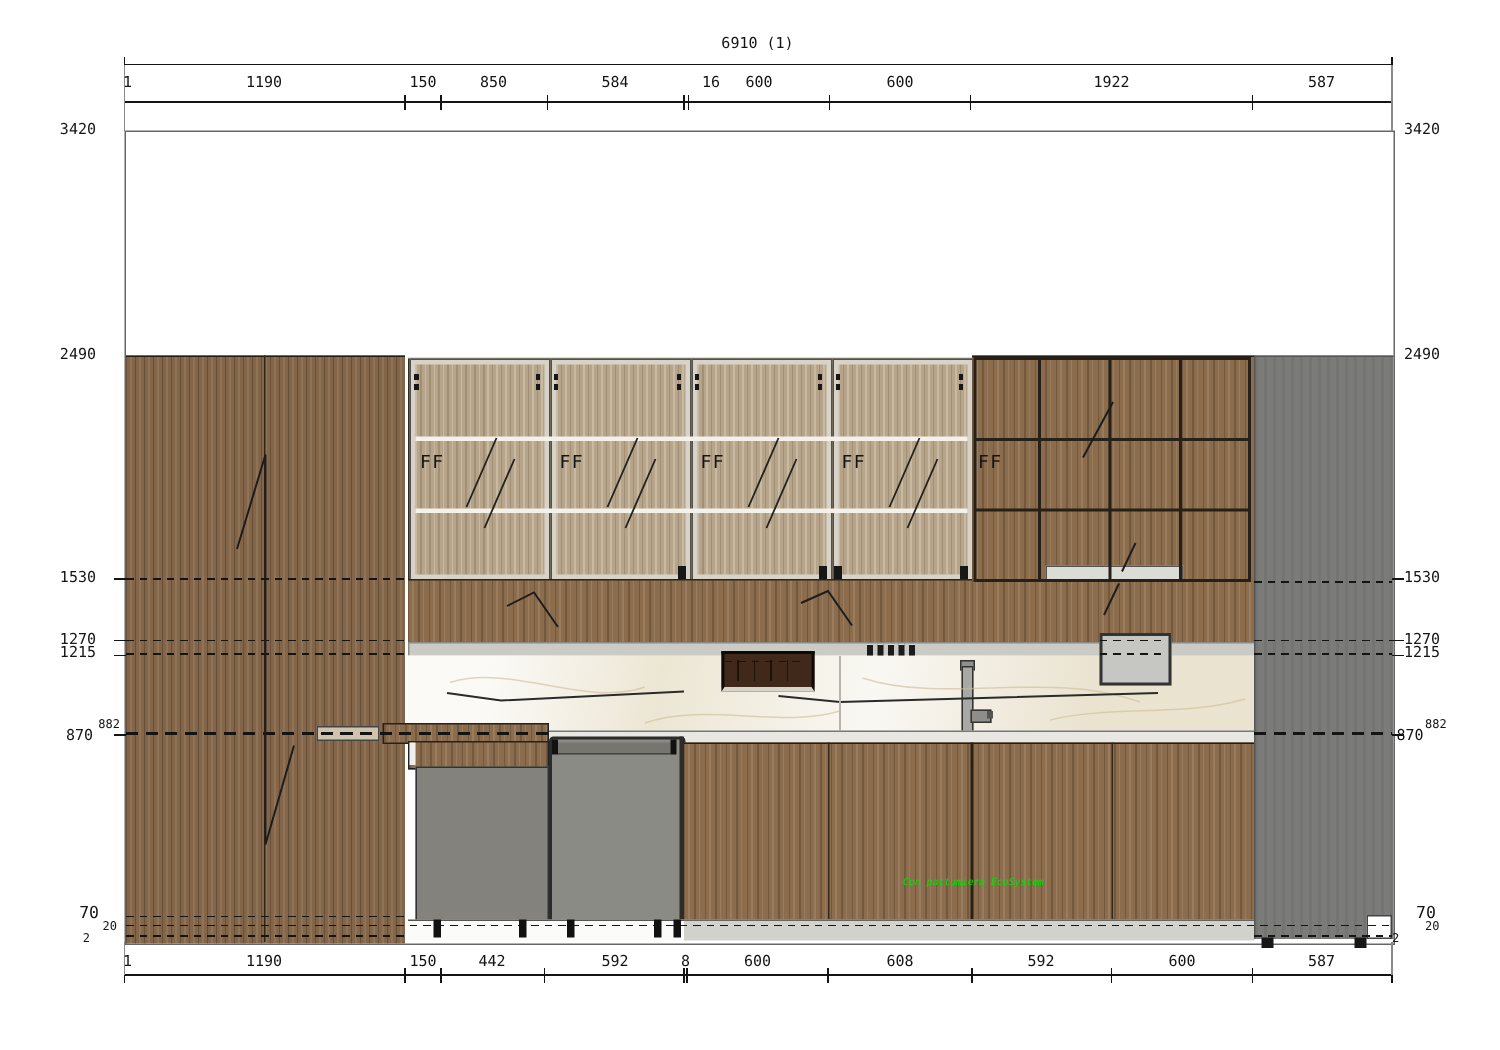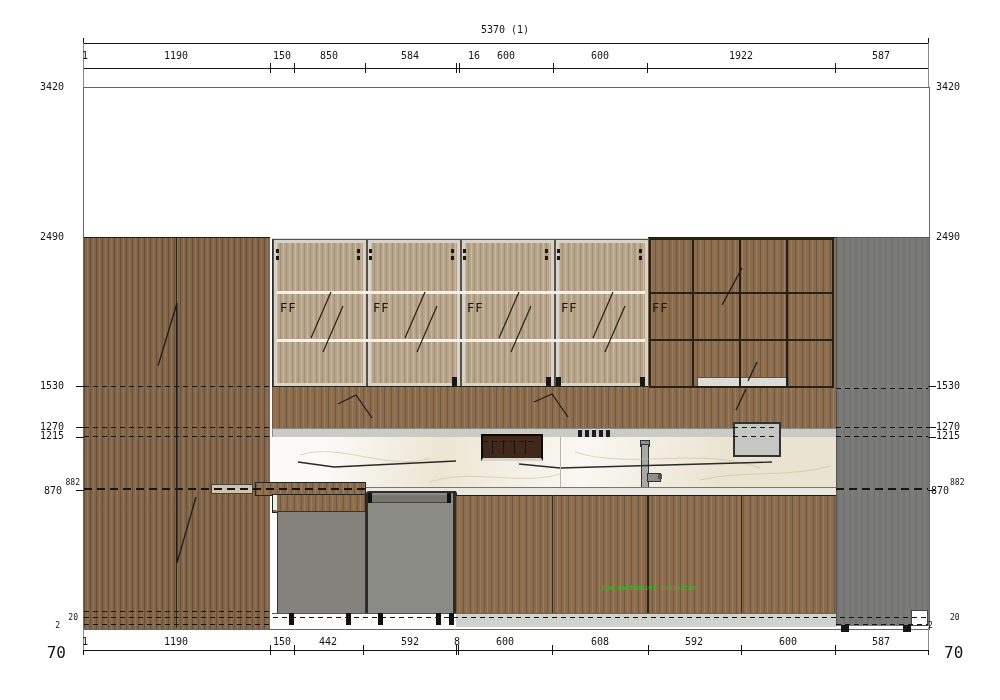--- a/index.html
+++ b/index.html
@@ -3,21 +3,21 @@
 <meta charset="utf-8">
 <style>
   html,body{margin:0;padding:0;background:#fff;}
   #canvas{position:relative;width:1000px;height:700px;background:#ffffff;overflow:hidden;
           font-family:"DejaVu Sans Mono","Liberation Mono",monospace;color:#151515;}
   .abs{position:absolute;}
   .lbl{position:absolute;font-size:10px;line-height:11px;color:#141414;white-space:nowrap;}
   .ctr{transform:translateX(-50%);}
   .rt{text-align:right;}
   .s8{font-size:8px;line-height:9px;}
-  .s11{font-size:16px;line-height:12px;margin-top:44px;}
+  .s11{font-size:11px;line-height:12px;}
   .wood-dark{background-color:#83664a;
     background-image:repeating-linear-gradient(90deg,rgba(40,26,12,.30) 0,rgba(40,26,12,.30) 1px,transparent 1px,transparent 3px,rgba(255,236,206,.10) 3px,rgba(255,236,206,.10) 4px,transparent 4px,transparent 6px);}
   .wood-mid{background-color:#8b6d4d;
     background-image:repeating-linear-gradient(90deg,rgba(44,29,13,.26) 0,rgba(44,29,13,.26) 1px,transparent 1px,transparent 3px,rgba(255,238,210,.12) 3px,rgba(255,238,210,.12) 4px,transparent 4px,transparent 7px);}
   .wood-light{background-color:#b6a58a;
     background-image:repeating-linear-gradient(90deg,rgba(70,50,25,.18) 0,rgba(70,50,25,.18) 1px,transparent 1px,transparent 3px,rgba(255,248,235,.25) 3px,rgba(255,248,235,.25) 4px,transparent 4px,transparent 6px);}
   .marble{background-color:#f1ede1;
     background-image:linear-gradient(100deg,rgba(255,255,255,.7) 10%,rgba(222,208,170,.25) 30%,rgba(255,255,255,.6) 55%,rgba(214,198,158,.25) 80%);}
   .grey-panel{background-color:#7b7b79;
     background-image:repeating-linear-gradient(90deg,rgba(0,0,0,.06) 0,rgba(0,0,0,.06) 2px,transparent 2px,transparent 6px);}
@@ -186,21 +186,21 @@
       <path d="M700,480 C740,470 790,478 830,466"></path>
     </g>
     <g stroke="#2a2a2a" stroke-width="1.3" fill="none" shape-rendering="auto">
       <path d="M298,462 L334,467 L456,461"></path>
       <path d="M519,464 L560,468 L772,462"></path>
     </g>
     <path d="M560,437V487" stroke="#b9b5aa" stroke-width="1"></path>
     <path d="M492,440V454 M503,440V454 M514,440V454 M525,440V454" stroke="#1d1208" stroke-width="1"></path>
   </svg>
 
-  <span class="lbl ctr z70" style="left:505px;top:24px;">5370 (1)</span>
+  <span class="lbl ctr z70" style="left:505px;top:24px;">6910 (1)</span>
   <span class="lbl ctr z70" style="left:85px;top:50px;">1</span>
   <span class="lbl ctr z70" style="left:176px;top:50px;">1190</span>
   <span class="lbl ctr z70" style="left:282px;top:50px;">150</span>
   <span class="lbl ctr z70" style="left:329px;top:50px;">850</span>
   <span class="lbl ctr z70" style="left:410px;top:50px;">584</span>
   <span class="lbl ctr z70" style="left:474px;top:50px;">16</span>
   <span class="lbl ctr z70" style="left:506px;top:50px;">600</span>
   <span class="lbl ctr z70" style="left:600px;top:50px;">600</span>
   <span class="lbl ctr z70" style="left:741px;top:50px;">1922</span>
   <span class="lbl ctr z70" style="left:881px;top:50px;">587</span>

